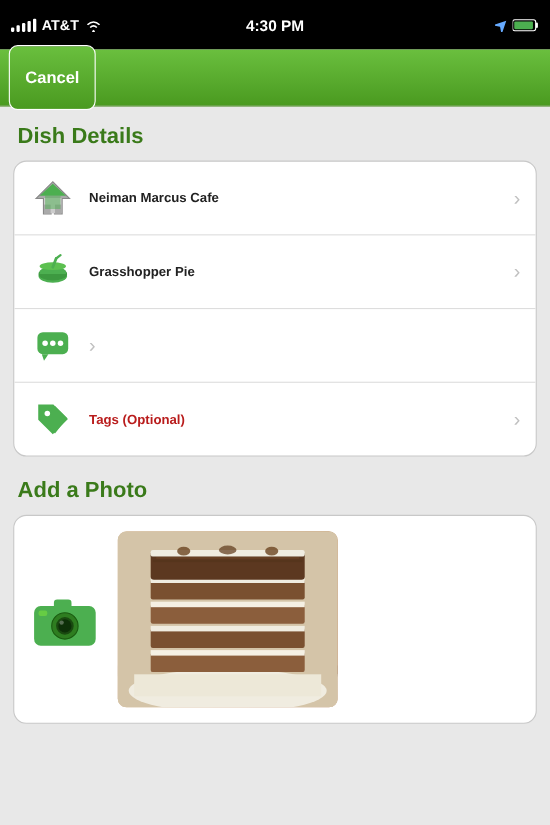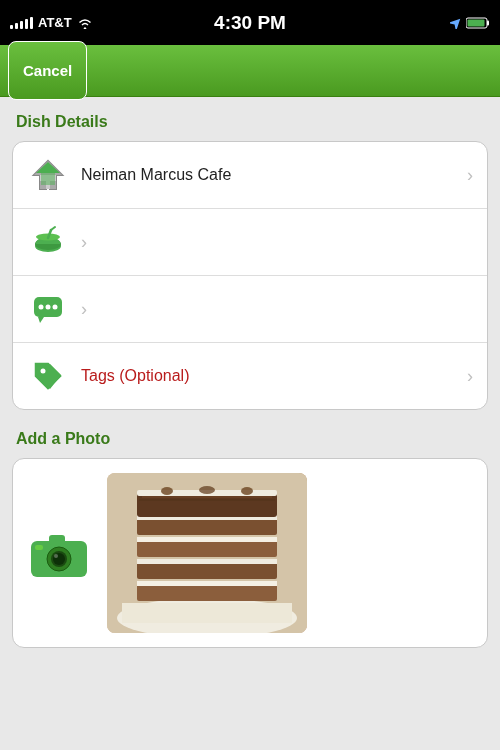--- a/index.html
+++ b/index.html
@@ -18,21 +18,21 @@
       color: #fff;
       height: 45px;
       display: flex;
       align-items: center;
       justify-content: space-between;
       padding: 0 10px;
       font-size: 13px;
       font-weight: 600;
     }
     .status-left { display: flex; align-items: center; gap: 5px; }
-    .status-center { position: absolute; left: 50%; transform: translateX(-50%); font-size: 19px; font-weight: 600; }
+    .status-center { position: absolute; left: 50%; transform: translateX(-50%); font-size: 14px; font-weight: 600; }
     .status-right { display: flex; align-items: center; gap: 4px; font-size: 12px; }
 
     
     .signal-bars { display: flex; align-items: flex-end; gap: 2px; height: 12px; }
     .signal-bars span {
       width: 3px;
       background: #fff;
       border-radius: 1px;
     }
 
@@ -63,21 +63,21 @@
       text-shadow: 0 1px 1px rgba(0,0,0,0.3);
     }
 
     
     .content {
       background: #e8e8e8;
       padding: 16px 12px;
     }
 
     .section-title {
-      font-size: 16px;
+      font-size: 20px;
       font-weight: 700;
       color: #3a7a1a;
       margin-bottom: 10px;
       padding-left: 4px;
     }
 
     
     .card {
       background: #fff;
       border-radius: 12px;
@@ -101,23 +101,23 @@
       height: 42px;
       display: flex;
       align-items: center;
       justify-content: center;
       margin-right: 12px;
       flex-shrink: 0;
     }
 
     .row-text {
       flex: 1;
-      font-size: 16px;
+      font-size: 12px;
       color: #222;
-      font-weight: 400;
+      font-weight: 700;
     }
     .row-text.placeholder { color: #b91c1c; }
 
     .chevron {
       color: #c0c0c0;
       font-size: 18px;
       font-weight: 300;
     }
 
     
@@ -282,20 +282,21 @@
       <div class="row-icon icon-bowl">
         <svg width="36" height="36" viewBox="0 0 36 36">
           <ellipse cx="18" cy="22" rx="13" ry="6" fill="#4caf50"></ellipse>
           <ellipse cx="18" cy="20" rx="13" ry="6" fill="#3d9940"></ellipse>
           <path d="M6 20 Q5 14 18 13 Q31 14 30 20" fill="#4caf50"></path>
           <ellipse cx="18" cy="13" rx="12" ry="3.5" fill="#5cc050"></ellipse>
           <line x1="21" y1="6" x2="18" y2="14" stroke="#4caf50" stroke-width="2.5" stroke-linecap="round"></line>
           <line x1="21" y1="6" x2="25" y2="3" stroke="#4caf50" stroke-width="2" stroke-linecap="round"></line>
         </svg>
       </div>
+      <span class="row-text">Grasshopper Pie</span>
       <span class="chevron">›</span>
     </div>
 
     <div class="card-row">
       <div class="row-icon icon-chat">
         <svg width="36" height="36" viewBox="0 0 36 36">
           <rect x="4" y="6" width="28" height="20" rx="5" fill="#4caf50"></rect>
           <polygon points="8,26 14,26 10,32" fill="#4caf50"></polygon>
           <circle cx="11" cy="16" r="2.5" fill="white"></circle>
           <circle cx="18" cy="16" r="2.5" fill="white"></circle>

